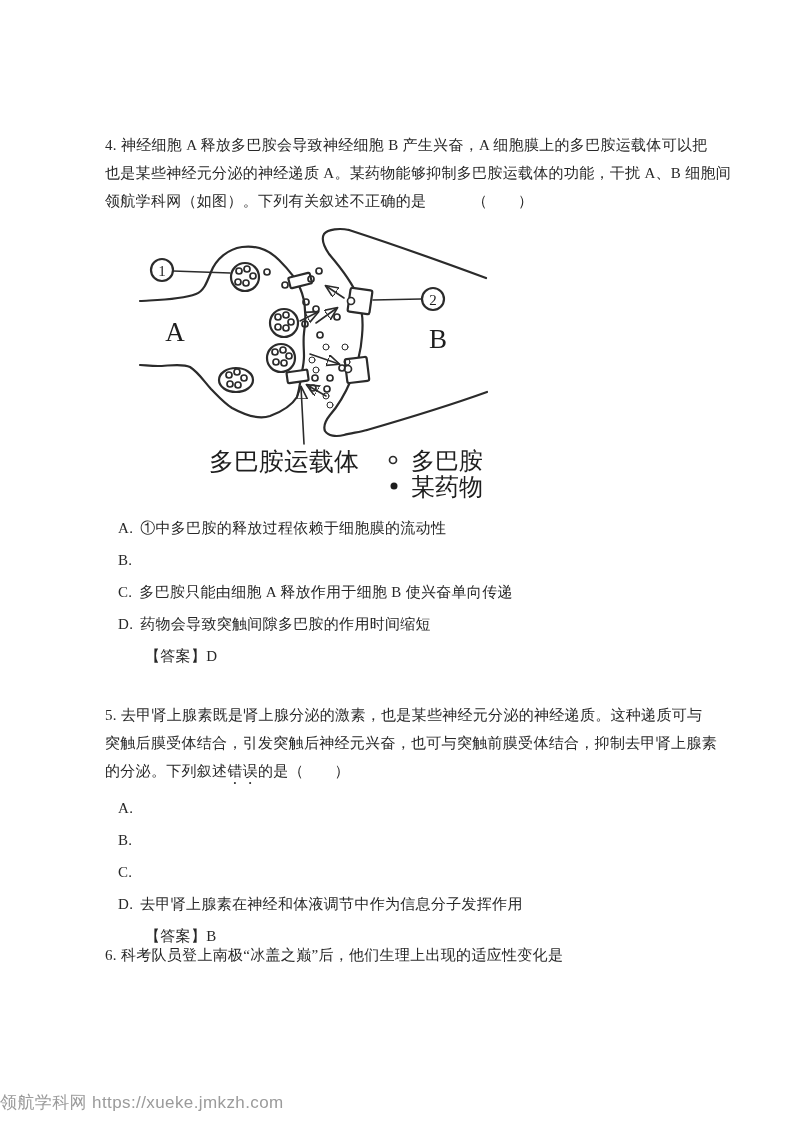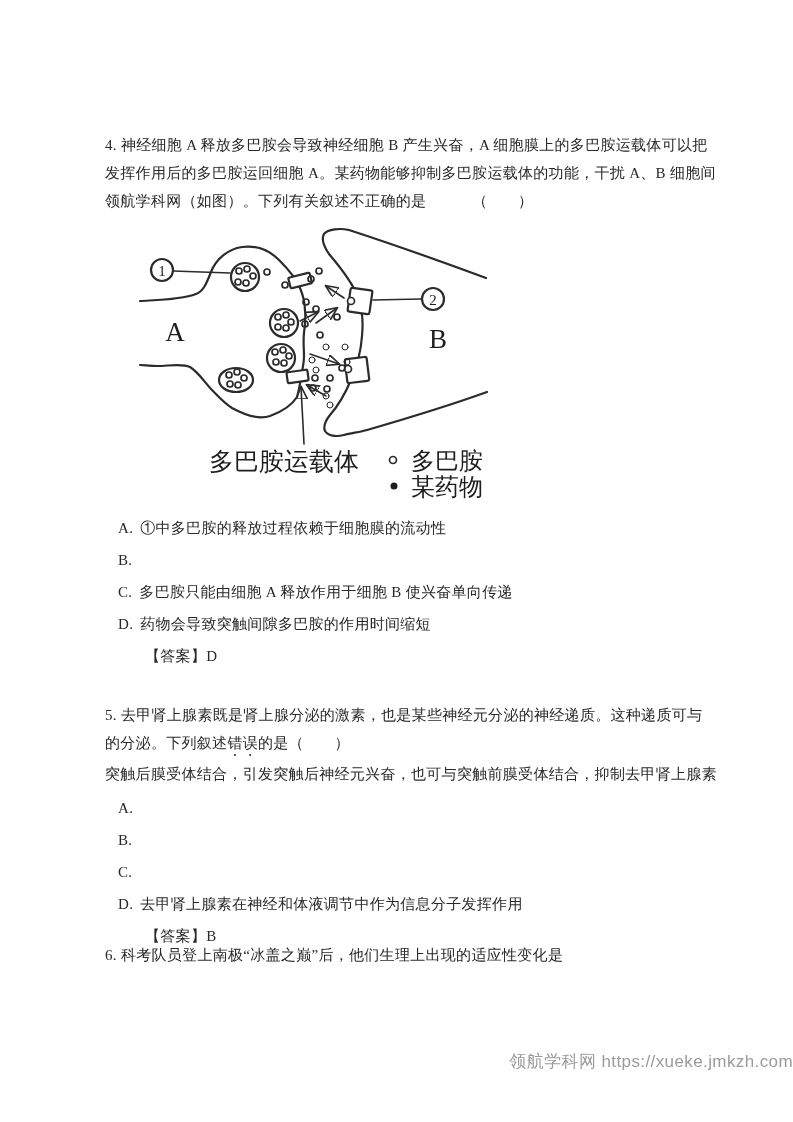--- a/index.html
+++ b/index.html
@@ -21,33 +21,33 @@
   .diagram path,.diagram line,.diagram rect,.diagram circle,.diagram ellipse{
     stroke:#2b2b2b;fill:none;stroke-linecap:round;stroke-linejoin:round;
   }
   .diagram .outline{stroke-width:2.2;}
   .diagram .white{fill:#ffffff;}
   .diagram .dot{stroke-width:1.7;fill:#ffffff;}
   .diagram .fdot{fill:#1d1d1d;stroke:none;}
   .diagram .thin{stroke-width:1.6;}
   .diagram text{stroke:none;fill:#1e1e1e;}
   .footer{
-    position:absolute;left:0;top:1050px;width:100%;text-align:right;
+    position:absolute;left:0;top:1091px;width:100%;text-align:left;
     font-family:"Liberation Sans","DejaVu Sans",sans-serif;
     font-size:17px;color:#9b9b9b;letter-spacing:0.4px;
   }
 </style>
 </head>
 <body>
 
 <div class="page">
 
   <section class="block" style="top:131px">
     <div class="line">4. 神经细胞 A 释放多巴胺会导致神经细胞 B 产生兴奋，A 细胞膜上的多巴胺运载体可以把</div>
-    <div class="line">发挥作用后的多巴胺运回细胞 A。某药物能够抑制多巴胺运载体的功能，干扰 A、B 细胞间</div>
+    <div class="line">也是某些神经元分泌的神经递质 A。某药物能够抑制多巴胺运载体的功能，干扰 A、B 细胞间</div>
     <div class="line">领航学科网（如图）。下列有关叙述不正确的是　　　（　　）</div>
   </section>
 
   <svg class="diagram" viewBox="0 0 400 290">
     <defs>
       <marker id="ah" markerWidth="10" markerHeight="9" refX="7.5" refY="3.5" orient="auto">
         <path d="M0,0 L8,3.5 L0,7 Z" fill="#2b2b2b" stroke="none"></path>
       </marker>
     </defs>
 
@@ -208,24 +208,24 @@
       <span>药物会导致突触间隙多巴胺的作用时间缩短</span>
     </div>
     <div class="opt answer">
       <span>【答案】</span>
       <span>D</span>
     </div>
   </section>
 
   <section class="block" style="top:701px">
     <div class="line">5. 去甲肾上腺素既是肾上腺分泌的激素，也是某些神经元分泌的神经递质。这种递质可与</div>
+    <div class="line">突触后膜受体结合，引发突触后神经元兴奋，也可与突触前膜受体结合，抑制去甲肾上腺素</div>
     <div class="line">
       <span>的分泌。下列叙述</span><span class="em-dots">错误</span><span>的是（　　）</span>
     </div>
-    <div class="line">突触后膜受体结合，引发突触后神经元兴奋，也可与突触前膜受体结合，抑制去甲肾上腺素</div>
   </section>
 
   <section class="block opts" style="top:792px">
     <div class="opt">
       <span class="k">A.</span>
     </div>
     <div class="opt">
       <span class="k">B.</span>
     </div>
     <div class="opt">

